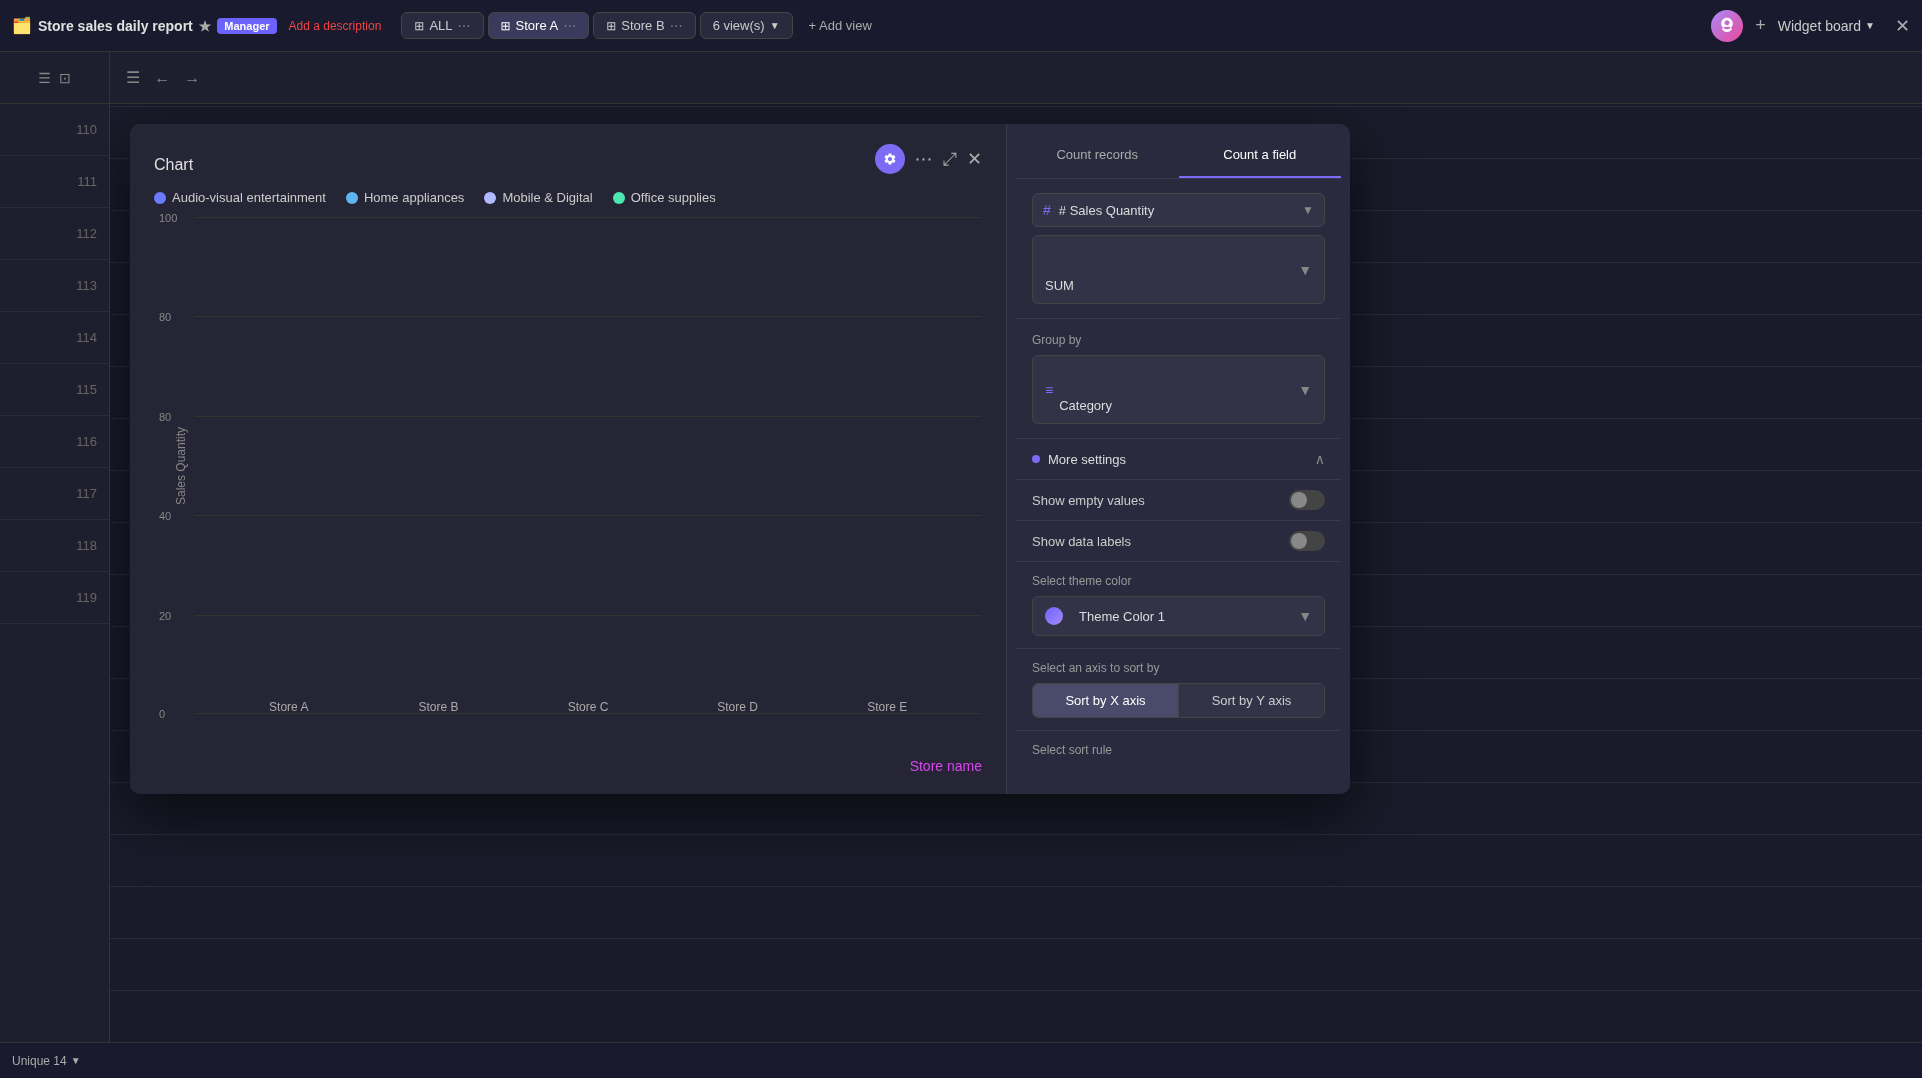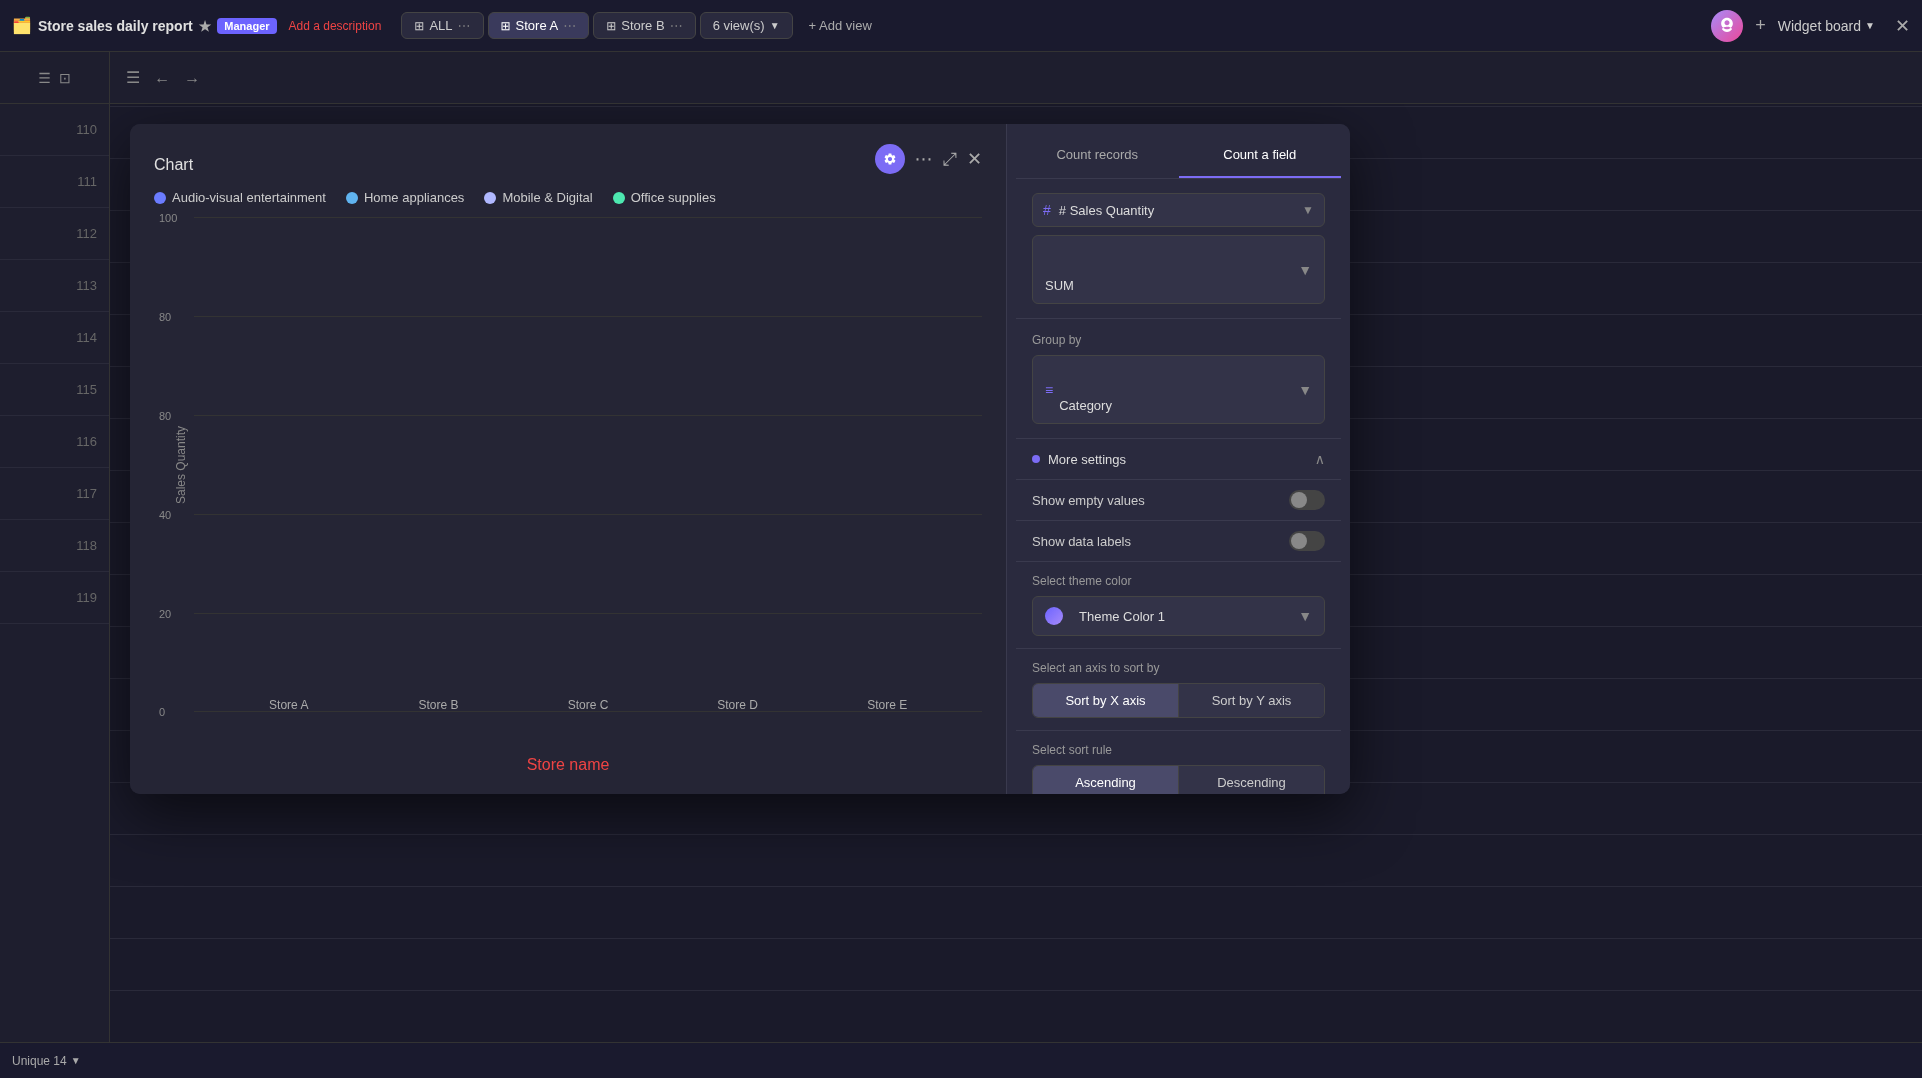--- a/index.html
+++ b/index.html
@@ -258,23 +258,23 @@
       width: 22px;
       border-radius: 2px 2px 0 0;
     }
     .store-label {
       font-size: 12px;
       color: #aaa;
       margin-top: 6px;
       text-align: center;
     }
     .x-axis-title {
-      text-align: center;
-      font-size: 16px;
-      color: #ef4444;
+      text-align: right;
+      font-size: 14px;
+      color: #d946ef;
       margin-top: 4px;
     }
 
     
     .settings-panel {
       width: 344px;
       background: #2a2a3e;
       border-left: 1px solid #3a3a4e;
       display: flex;
       flex-direction: column;
@@ -770,24 +770,20 @@
       <div class="sort-axis-section">
         <div class="sort-axis-label">Select an axis to sort by</div>
         <div class="sort-axis-buttons">
           <button class="sort-axis-btn active">Sort by X axis</button>
           <button class="sort-axis-btn" style="border-left:1px solid #444;">Sort by Y axis</button>
         </div>
       </div>
 
       <div class="sort-rule-section">
         <div class="sort-rule-label">Select sort rule</div>
-        <div class="sort-rule-buttons">
-          <button class="sort-rule-btn active">Ascending</button>
-          <button class="sort-rule-btn" style="border-left:1px solid #444;">Descending</button>
-        </div>
       </div>
     </div>
   </div>
 </div>
 
 <div class="bottom-bar">
   <div class="unique-badge">
     <span>Unique 14</span>
     <span style="font-size:10px;">▼</span>
   </div>

